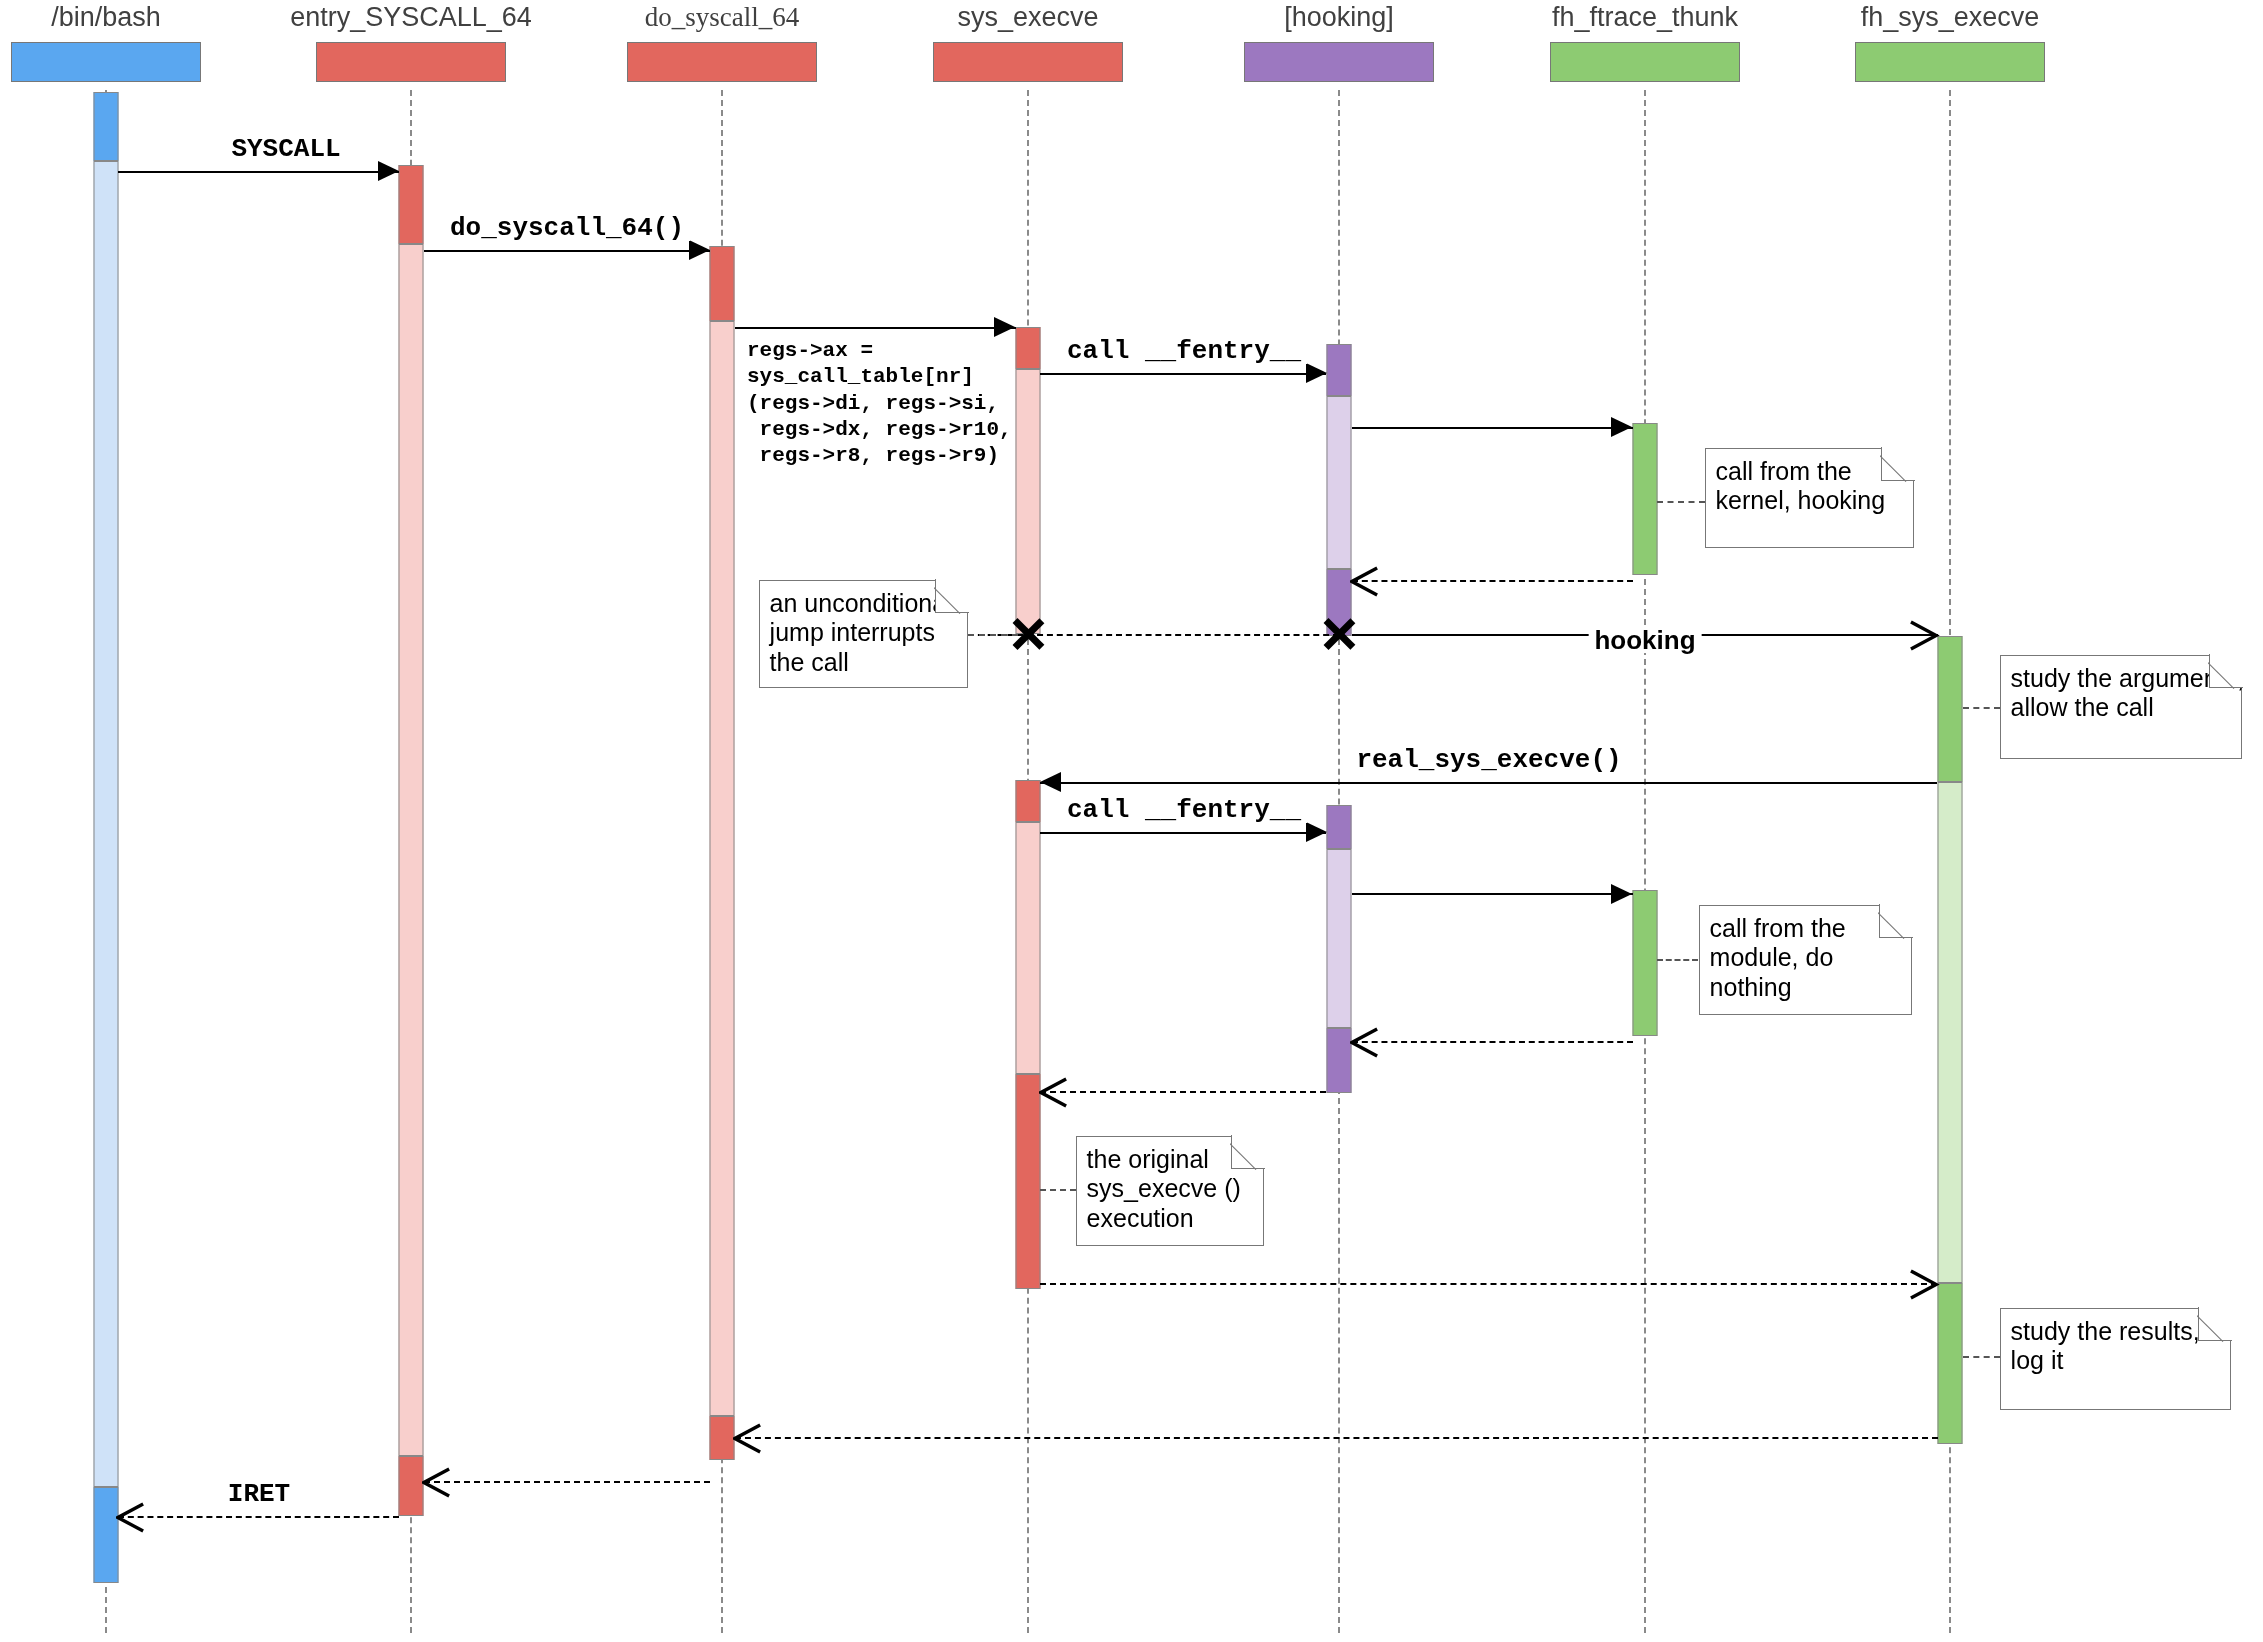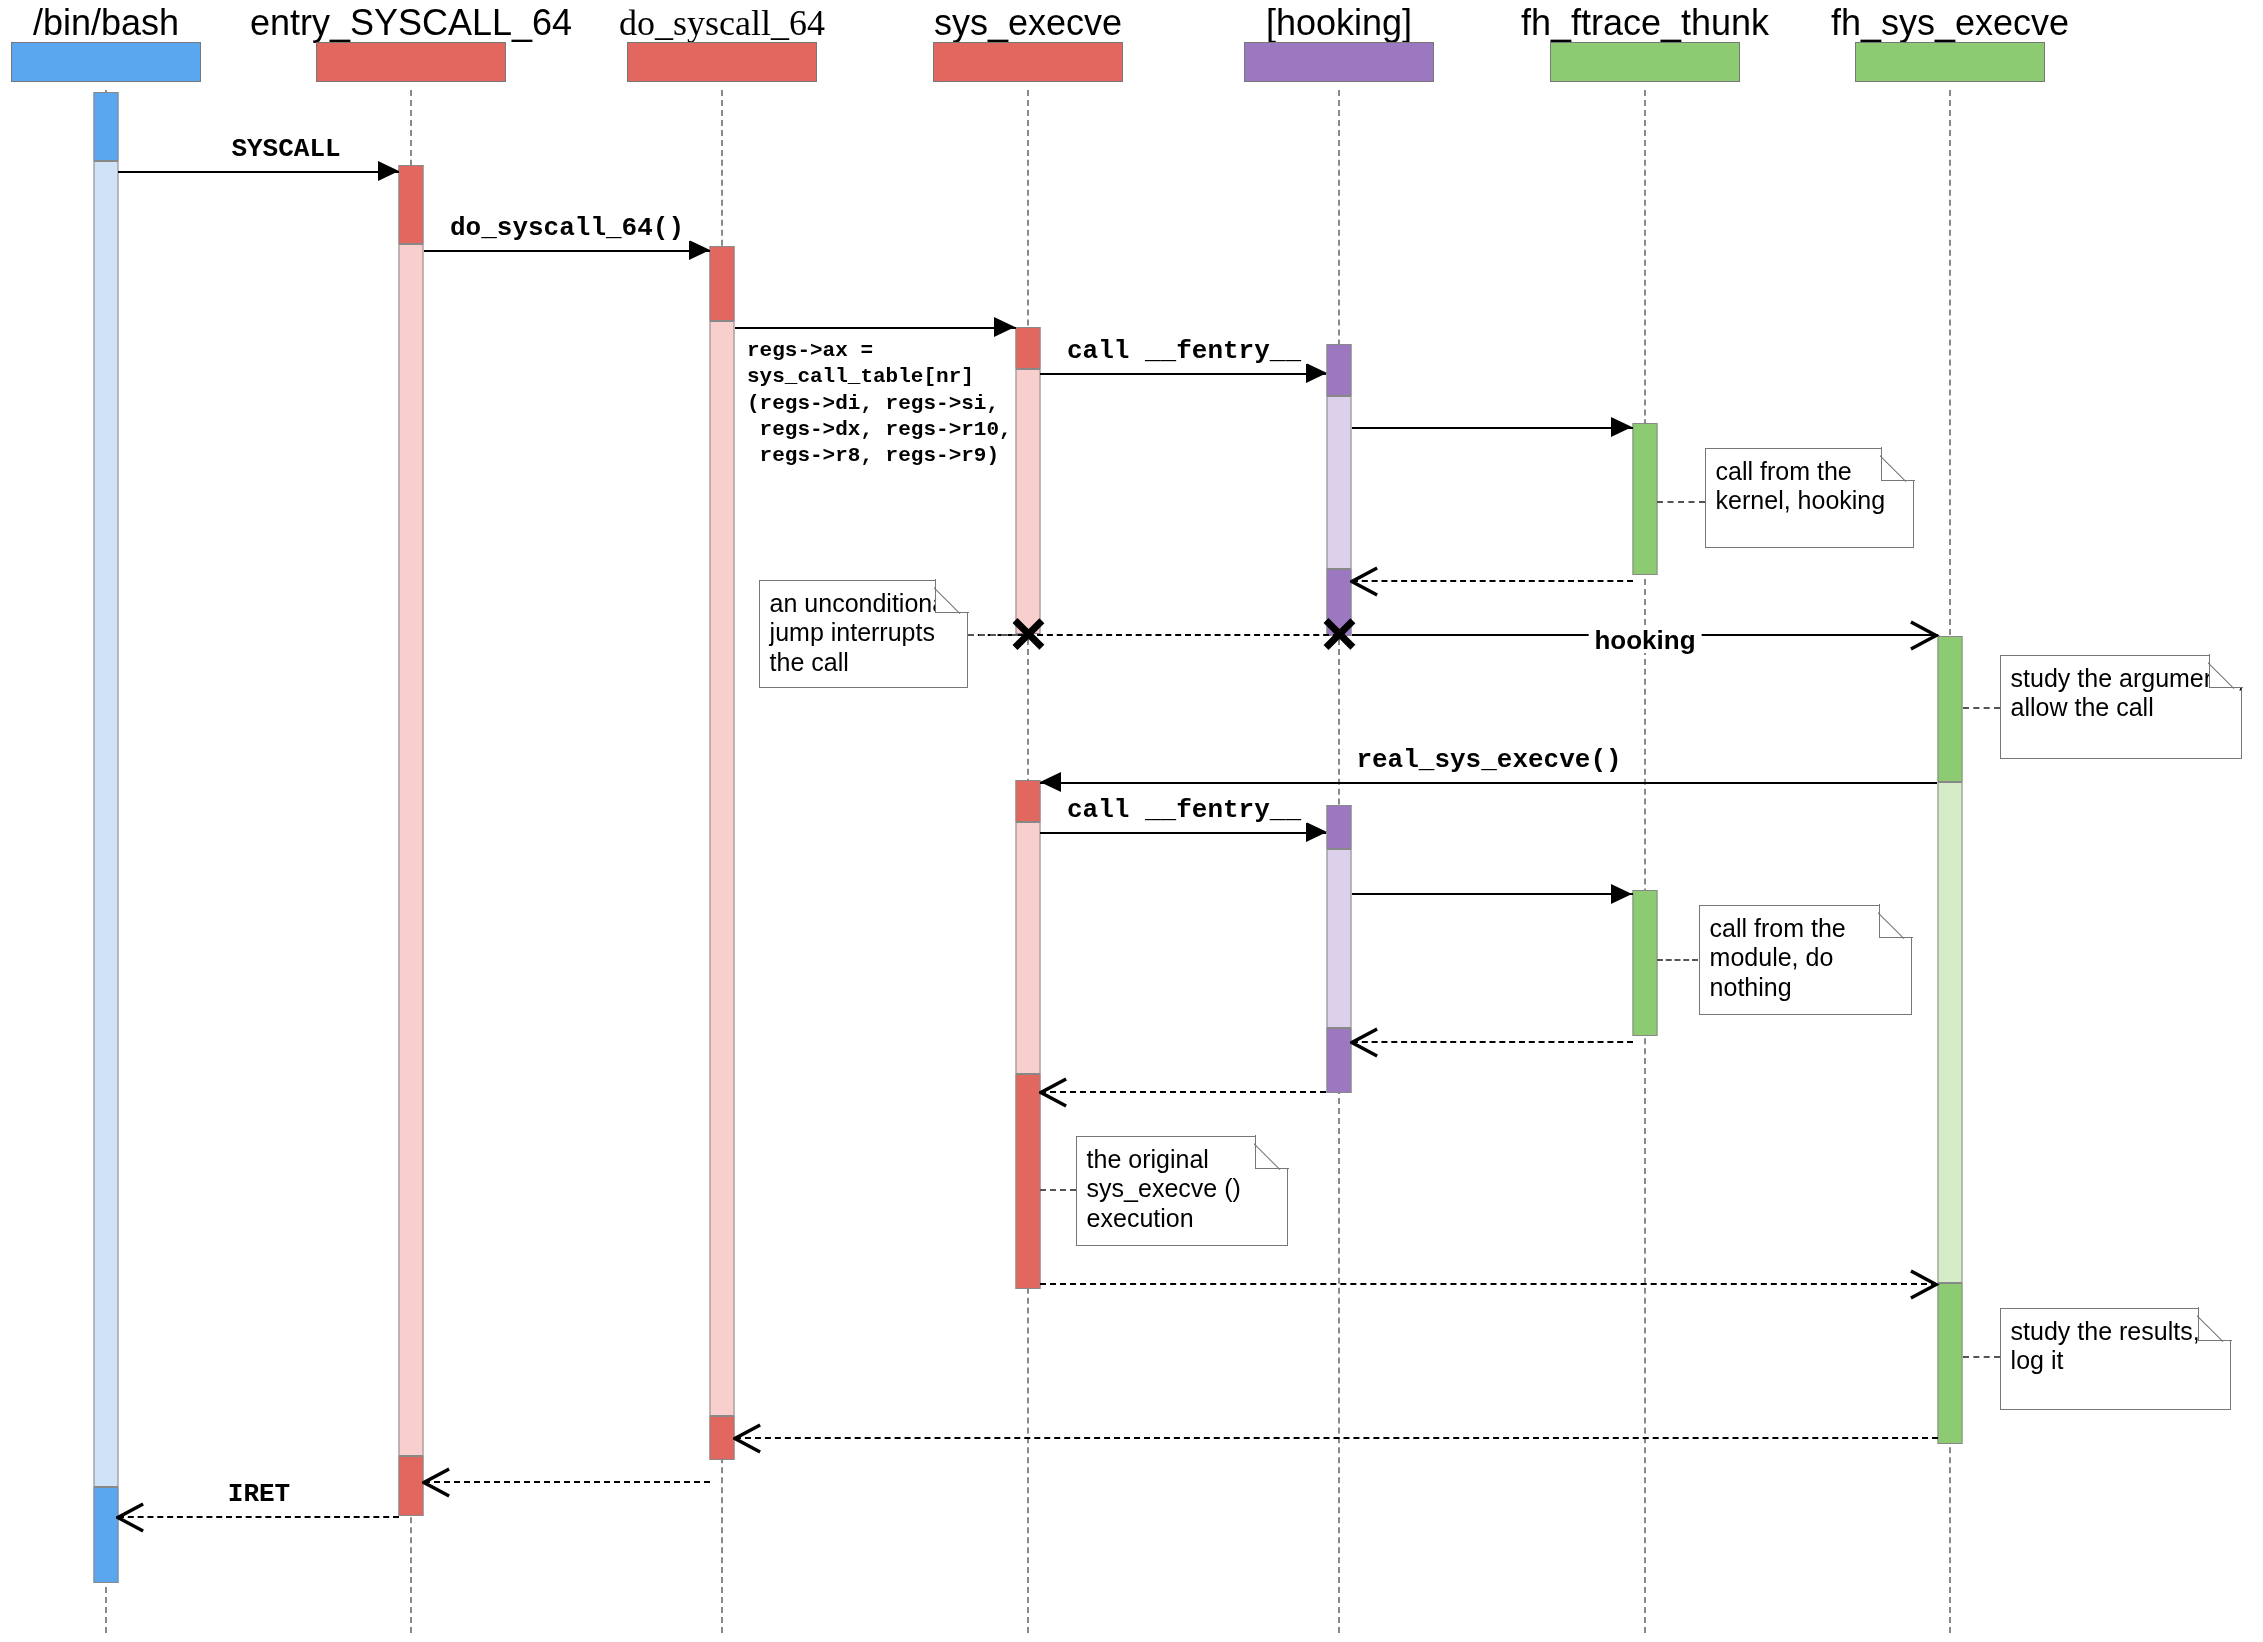--- a/index.html
+++ b/index.html
@@ -1,21 +1,21 @@
 <!DOCTYPE html>
 <html><head>
 <meta charset="utf-8">
 <style>
   html,body{margin:0;padding:0;background:#fff;}
   body{font-family:"Liberation Sans",sans-serif;}
   #diagram{position:relative;width:2263px;height:1643px;background:#fff;overflow:hidden;}
 
   
   .p-name{position:absolute;transform:translateX(-50%);white-space:nowrap;
-          font-family:"Liberation Sans",sans-serif;font-size:36px;color:#000000;text-align:center;}
+          font-family:"Liberation Sans",sans-serif;font-size:27px;color:#404040;text-align:center;}
   .p-box{position:absolute;transform:translateX(-50%);height:40px;border:1.9px solid #777;box-sizing:border-box;}
   .lifeline{position:absolute;width:0;border-left:2.9px dashed #8a8a8a;transform:translateX(-1px);}
 
   
   .act{position:absolute;transform:translateX(-50%);box-sizing:border-box;border:1.9px solid #888;}
 
   
   .msg{position:absolute;height:0;border-top:2.9px solid #000;}
   .msg.dashed{border-top:2.9px dashed #000;}
   .arrowhead{position:absolute;width:0;height:0;}
@@ -163,21 +163,21 @@
 jump interrupts
 the call</span><div class="fold"></div><div class="foldline"></div></div>
       <div class="note-link" style="left: 1963px; top: 707px; width: 37px;"></div>
       <div class="note" style="left: 2000px; top: 655px; width: 242px; height: 104px; white-space: pre;"><span>study the arguments,
 allow the call</span><div class="fold"></div><div class="foldline"></div></div>
       <div class="note-link" style="left: 1657px; top: 959px; width: 41px;"></div>
       <div class="note" style="left: 1699px; top: 905px; width: 213px; height: 110px; white-space: pre;"><span>call from the
 module, do
 nothing</span><div class="fold"></div><div class="foldline"></div></div>
       <div class="note-link" style="left: 1040px; top: 1189px; width: 36px;"></div>
-      <div class="note" style="left: 1076px; top: 1136px; width: 212px; height: 110px; white-space: pre;"><span>the original
+      <div class="note" style="left: 1076px; top: 1136px; width: 188px; height: 110px; white-space: pre;"><span>the original
 sys_execve ()
 execution</span><div class="fold"></div><div class="foldline"></div></div>
       <div class="note-link" style="left: 1963px; top: 1356px; width: 37px;"></div>
       <div class="note" style="left: 2000px; top: 1308px; width: 231px; height: 102px; white-space: pre;"><span>study the results,
 log it</span><div class="fold"></div><div class="foldline"></div></div>
     </div>
   <div id="layer-heads">
       <div class="p-name" style="left: 106px; top: 1.9px;">/bin/bash</div>
       <div class="p-box" style="left: 106px; top: 42px; width: 190px; background: rgb(90, 167, 240);"></div>
       <div class="p-name" style="left: 411px; top: 1.9px;">entry_SYSCALL_64</div>

